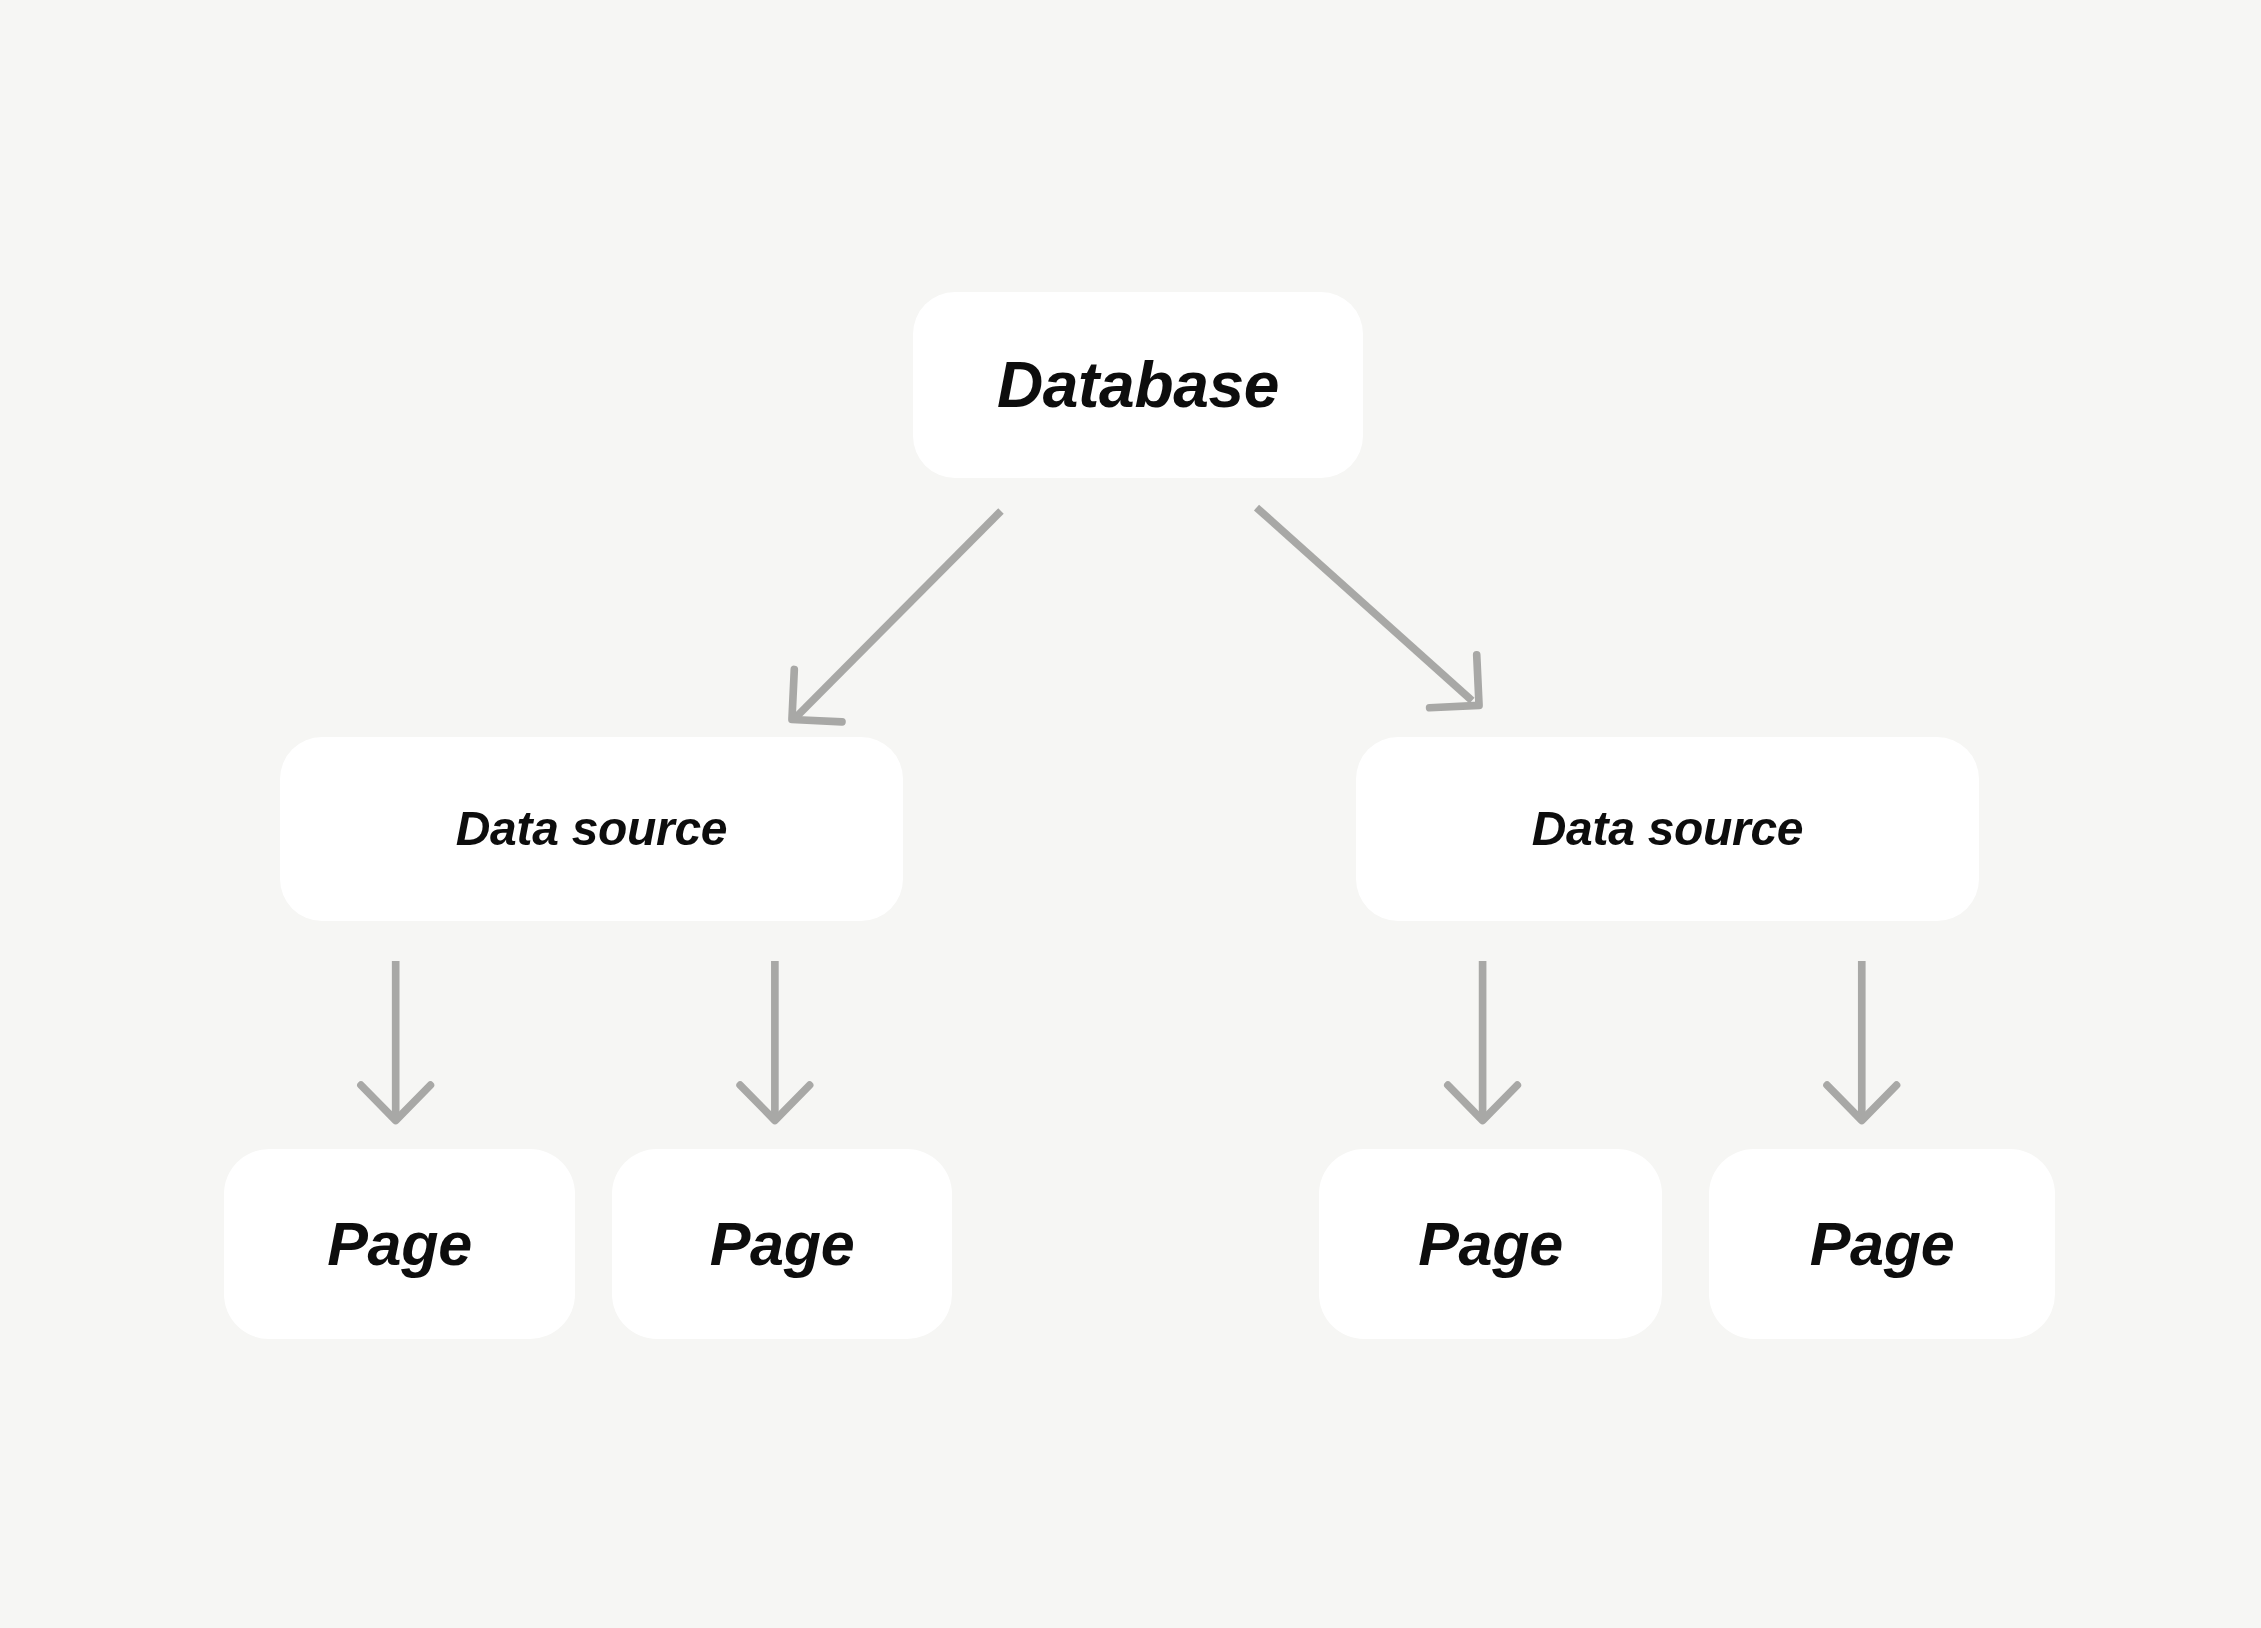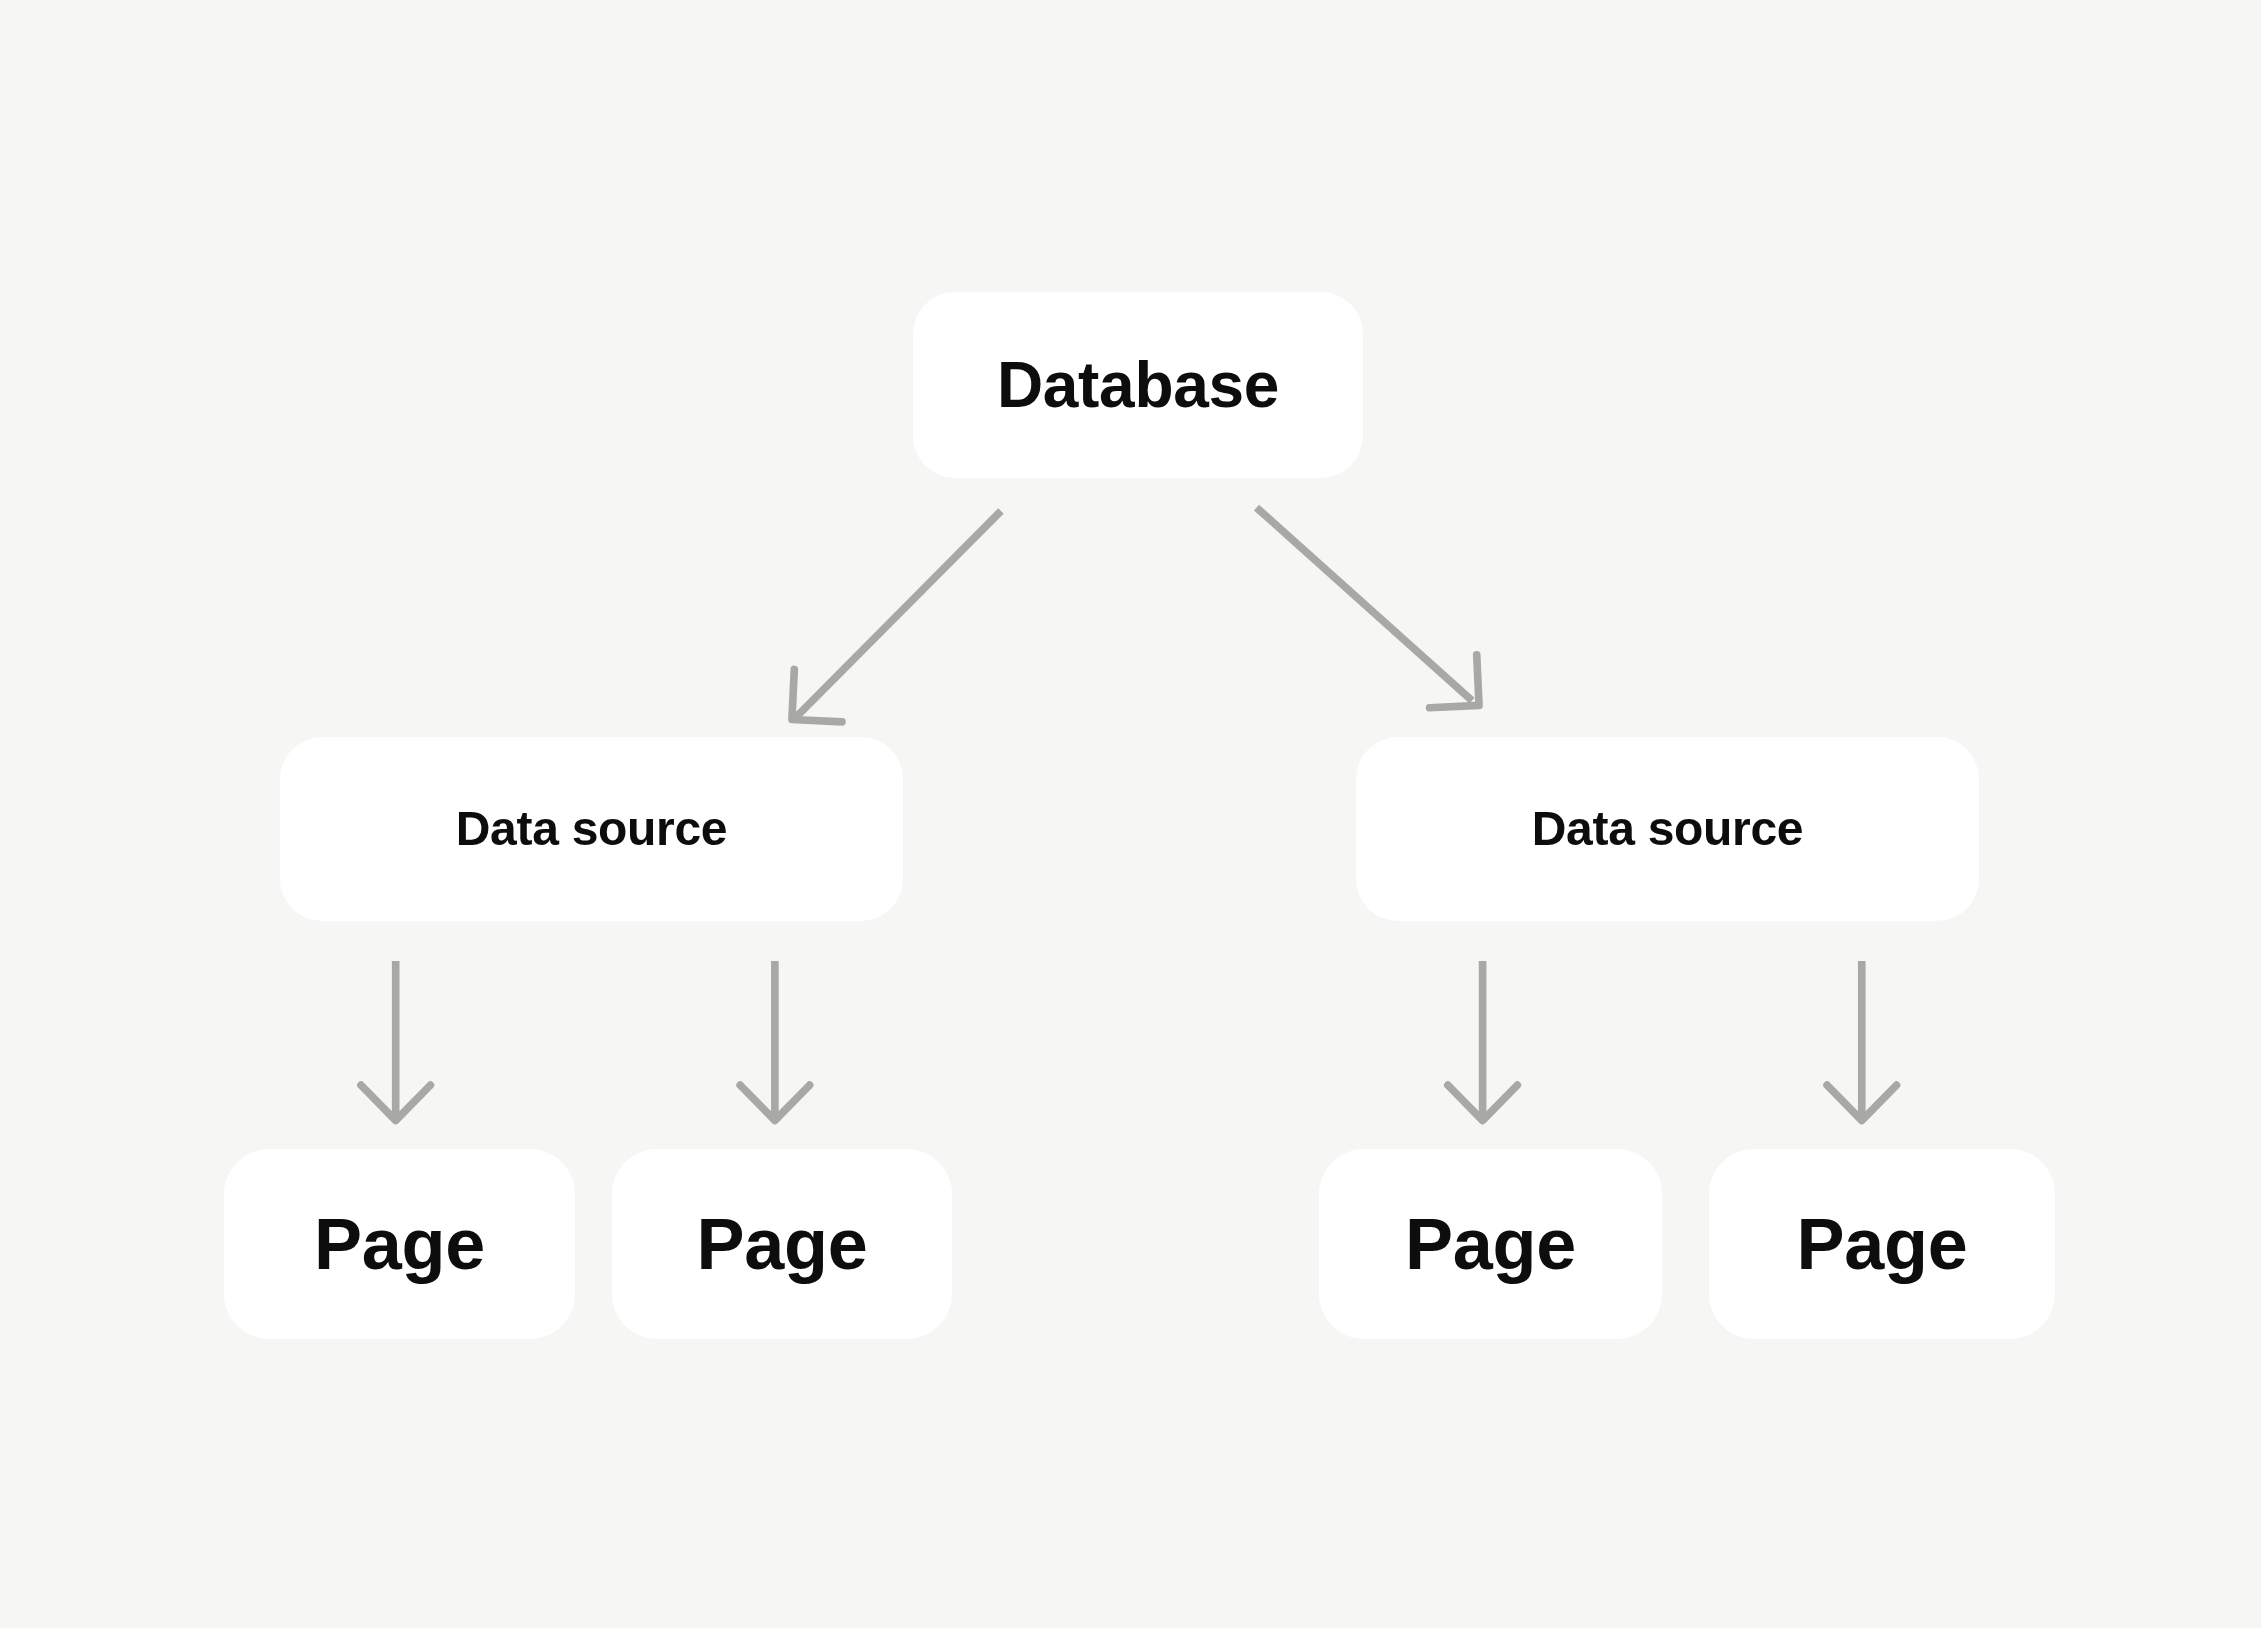--- a/index.html
+++ b/index.html
@@ -32,20 +32,21 @@
     display: flex;
     align-items: center;
     justify-content: center;
     background: #ffffff;
     color: #0d0d0d;
     font-weight: bold;
     line-height: 1;
     letter-spacing: -0.3px;
     box-sizing: border-box;
     white-space: nowrap;
+    font-style: italic;
   }
   .node-database {
     left: 913px;
     top: 292px;
     width: 450px;
     height: 186px;
     border-radius: 42px;
     font-size: 64px;
   }
   .node-datasource {
@@ -54,21 +55,21 @@
     height: 184px;
     border-radius: 42px;
     font-size: 48px;
   }
   .node-ds-1 { left: 280px; }
   .node-ds-2 { left: 1356px; }
   .node-page {
     top: 1149px;
     height: 190px;
     border-radius: 45px;
-    font-size: 72px;
+    font-size: 61px;
   }
   .node-page-1 { left: 224px;  width: 351px; }
   .node-page-2 { left: 612px; width: 340px; }
   .node-page-3 { left: 1319px; width: 343px; }
   .node-page-4 { left: 1709px; width: 346px; }
 </style>
 </head>
 <body>
 
 <div id="diagram-root">

